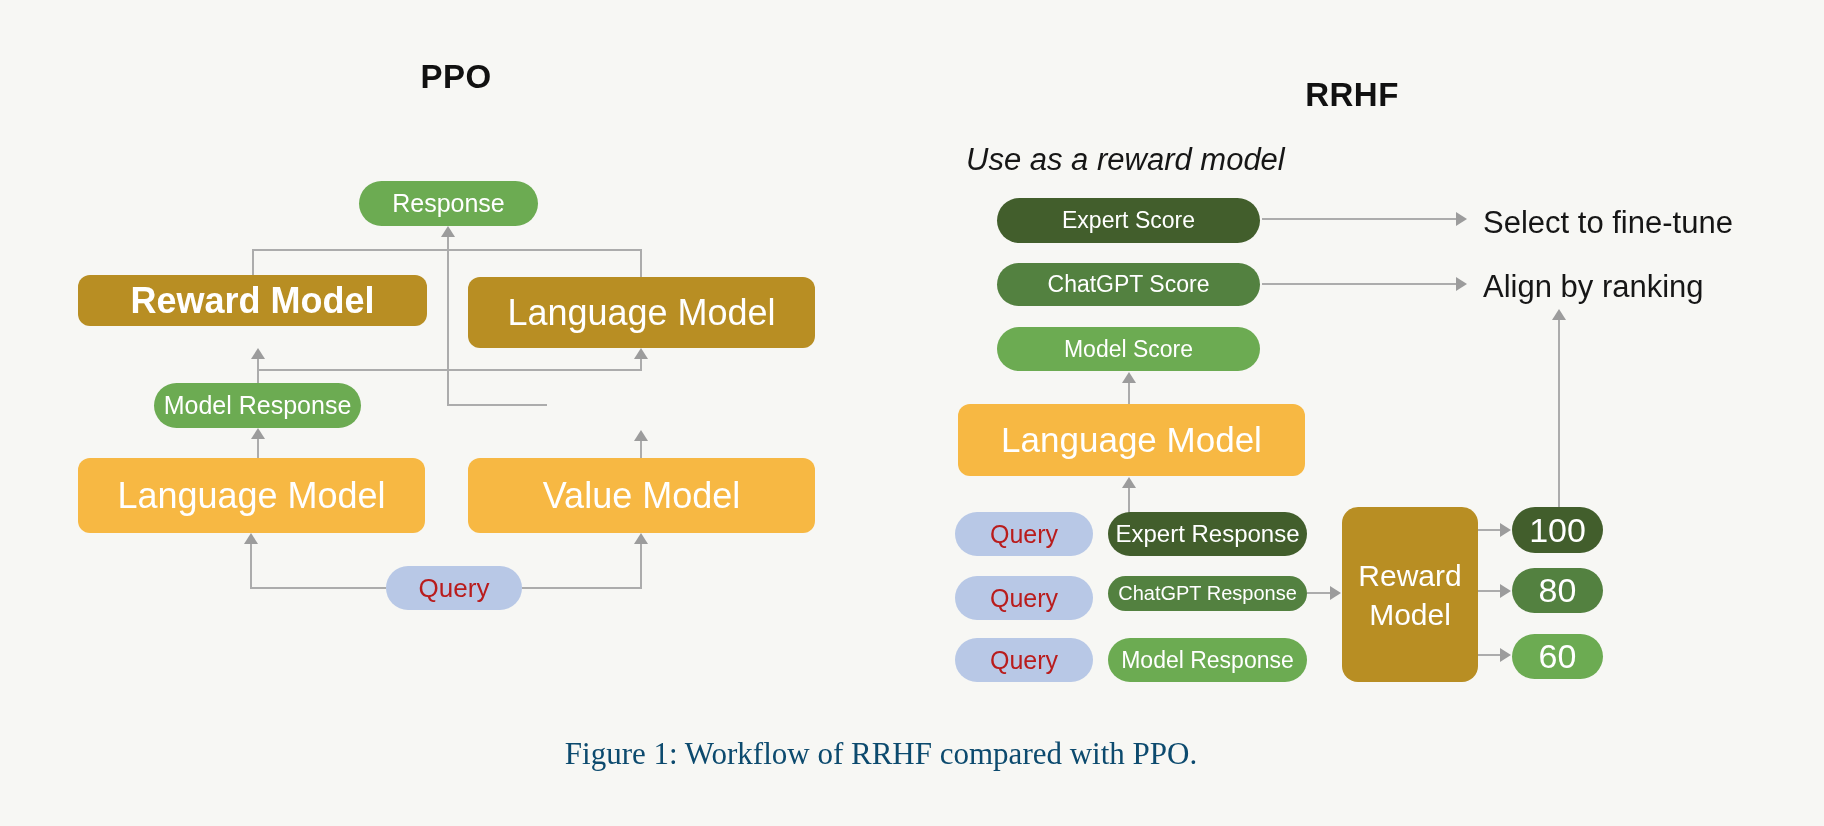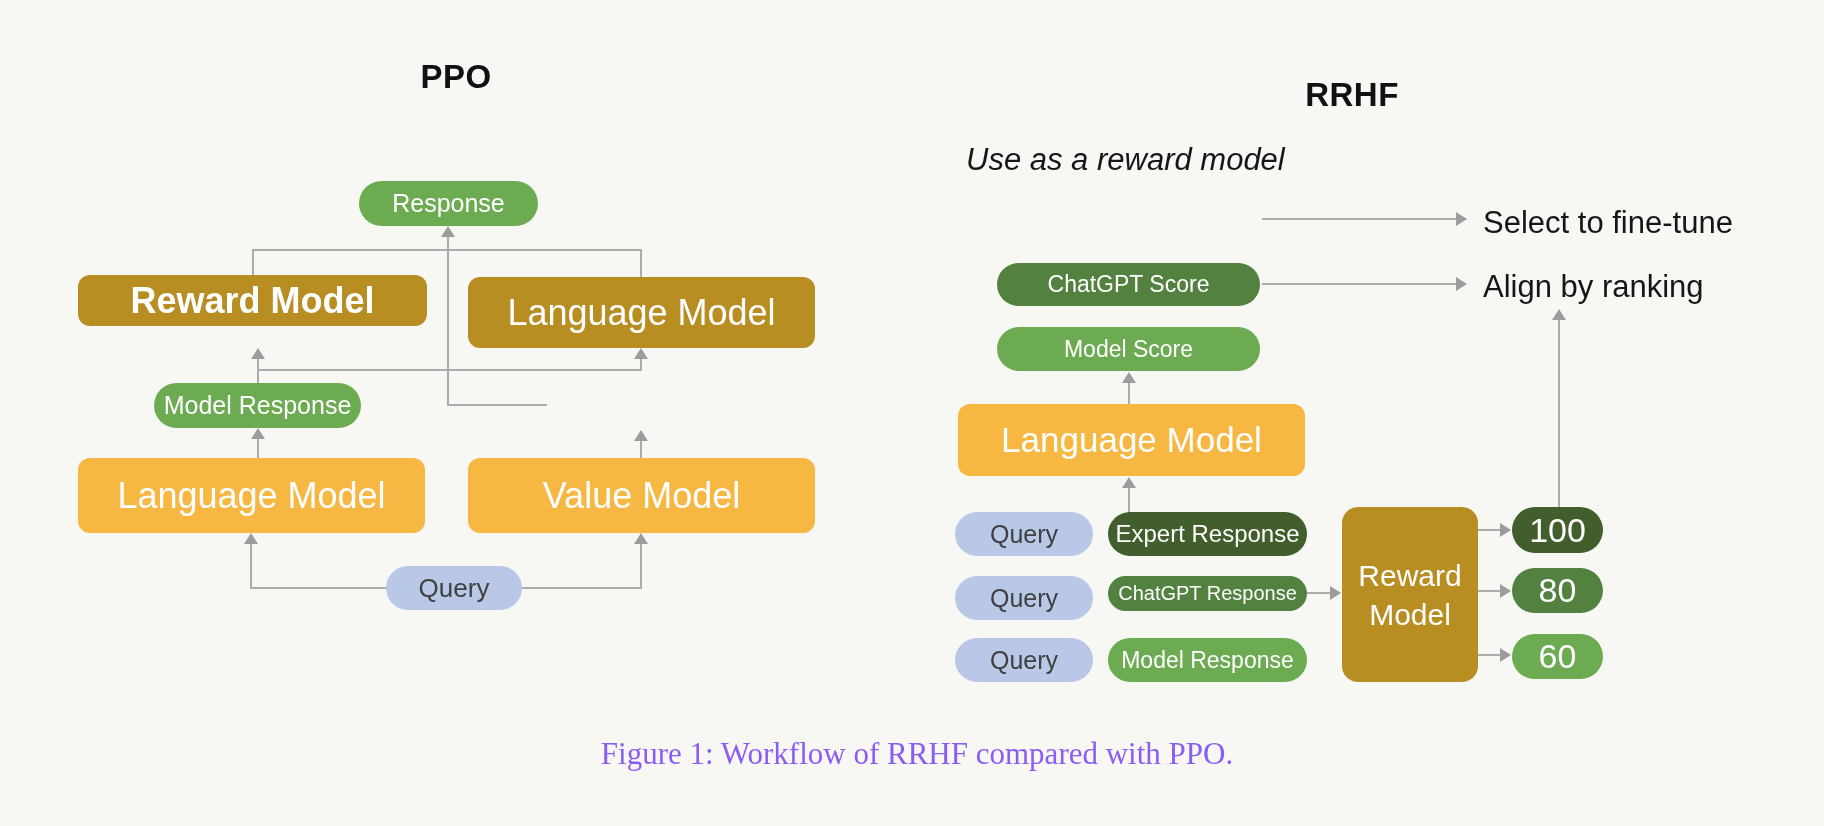--- a/index.html
+++ b/index.html
@@ -12,31 +12,31 @@
   .box,.pill{position:absolute;display:flex;align-items:center;justify-content:center;
              color:#fff;white-space:nowrap;box-sizing:border-box;}
   .box{border-radius:12px;}
   .pill{border-radius:24px;}
 
   .gold{background:#b88e23;}
   .yellow{background:#f7b843;}
   .g-light{background:#6cab52;}
   .g-mid{background:#538140;}
   .g-dark{background:#425e2c;}
-  .blue{background:#b8c8e6;color:#404040;text-align:center;}
+  .blue{background:#b8c8e6;color:#b91c1c;text-align:center;}
 
   .hline{position:absolute;height:2px;background:#acacac;}
   .vline{position:absolute;width:2px;background:#acacac;}
   .ah-up{position:absolute;width:0;height:0;border-left:7px solid transparent;
          border-right:7px solid transparent;border-bottom:11px solid #9c9c9c;}
   .ah-right{position:absolute;width:0;height:0;border-top:7px solid transparent;
             border-bottom:7px solid transparent;border-left:11px solid #9c9c9c;}
 
   .caption{position:absolute;left:0;width:1762px;top:736px;text-align:center;
-           font-family:"Liberation Serif",serif;font-size:31px;color:#8b5cf6;padding-left:36px;}
+           font-family:"Liberation Serif",serif;font-size:31px;color:#0c4a6e;}
 
   .big-label{font-size:36px;}
   .mid-label{font-size:25px;}
   .rm2{line-height:1.3;font-size:30px;text-align:center;white-space:normal;}
 </style>
 </head>
 <body>
 
 <div id="canvas">
 
@@ -95,20 +95,21 @@
   <div class="ah-right" style="left:1330px;top:586px;"></div>
   <div class="hline" style="left:1478px;top:529px;width:23px;"></div>
   <div class="ah-right" style="left:1500px;top:523px;"></div>
   <div class="hline" style="left:1478px;top:590px;width:23px;"></div>
   <div class="ah-right" style="left:1500px;top:584px;"></div>
   <div class="hline" style="left:1478px;top:654px;width:23px;"></div>
   <div class="ah-right" style="left:1500px;top:648px;"></div>
   <div class="vline" style="left:1558px;top:319px;height:188px;"></div>
   <div class="ah-up" style="left:1552px;top:309px;"></div>
 
+  <div class="pill g-dark" style="left:997px;top:198px;width:263px;height:45px;font-size:23px;">Expert Score</div>
   <div class="pill g-mid" style="left:997px;top:263px;width:263px;height:43px;font-size:23px;">ChatGPT Score</div>
   <div class="pill g-light" style="left:997px;top:327px;width:263px;height:44px;font-size:23px;">Model Score</div>
 
   <div class="annot" style="left:1483px;top:205px;">Select to fine-tune</div>
   <div class="annot" style="left:1483px;top:269px;">Align by ranking</div>
 
   <div class="box yellow" style="left:958px;top:404px;width:347px;height:72px;font-size:35px;">Language Model</div>
 
   <div class="pill blue" style="left:955px;top:512px;width:138px;height:44px;font-size:25px;">Query</div>
   <div class="pill g-dark" style="left:1108px;top:512px;width:199px;height:44px;font-size:24px;">Expert Response</div>

